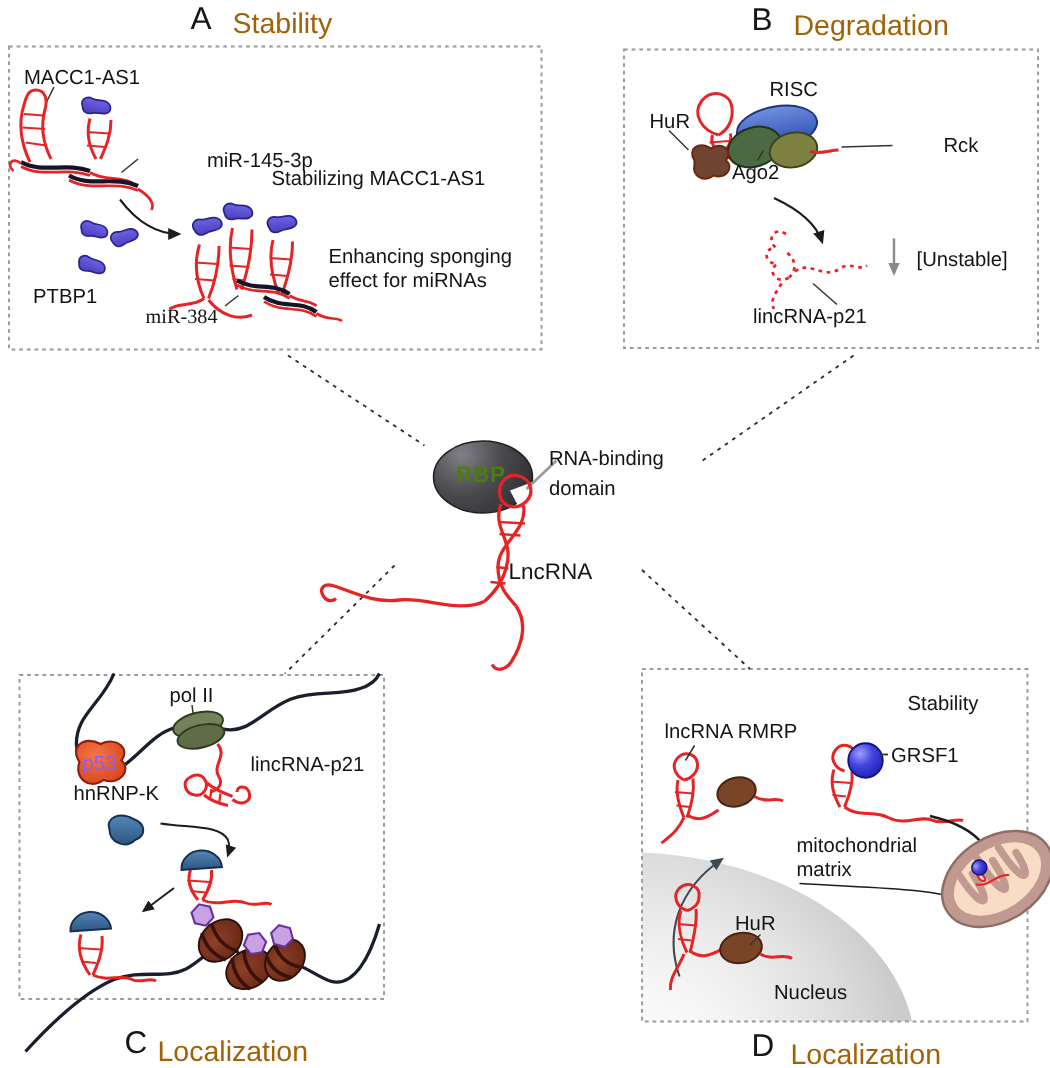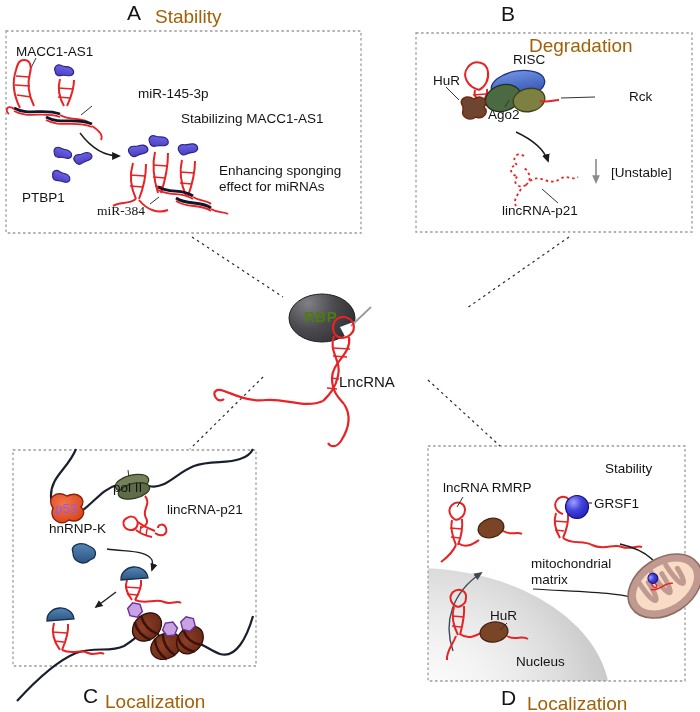--- a/index.html
+++ b/index.html
@@ -291,44 +291,45 @@
       </g>
       <ellipse cx="494" cy="632" rx="14" ry="10" transform="rotate(-10 494 632)" fill="#7a4526" stroke="#4a2310" stroke-width="1.3"></ellipse>
       <path d="M507,623 L500,630" stroke="#333" stroke-width="1" fill="none"></path>
     </g>
   </g>
 </svg>
 
 <div class="lbl ttl-letter" style="left:127px;top:0px;">A</div>
 <div class="lbl ttl" style="left:155px;top:6px;">Stability</div>
 <div class="lbl ttl-letter" style="left:501px;top:1px;">B</div>
-<div class="lbl ttl" style="left:529px;top:7px;margin-top:28px;">Degradation</div>
+<div class="lbl ttl" style="left:529px;top:7px;">Degradation</div>
 <div class="lbl ttl-letter" style="left:83px;top:683px;">C</div>
 <div class="lbl ttl" style="left:105px;top:691px;">Localization</div>
 <div class="lbl ttl-letter" style="left:501px;top:685px;">D</div>
 <div class="lbl ttl" style="left:527px;top:693px;">Localization</div>
 
 <div class="lbl" style="left:16px;top:44px;">MACC1-AS1</div>
-<div class="lbl" style="left:92px;top:86px;padding-left:46px;">miR-145-3p</div>
+<div class="lbl" style="left:92px;top:99px;padding-left:46px;">miR-145-3p</div>
 <div class="lbl" style="left:181px;top:111px;">Stabilizing MACC1-AS1</div>
 <div class="lbl" style="left:22px;top:190px;">PTBP1</div>
 <div class="lbl" style="left:97px;top:203px;font-family:Liberation Serif, serif;">miR-384</div>
 <div class="lbl wrap" style="left:219px;top:163px;width:140px;">Enhancing sponging effect for miRNAs</div>
 
 <div class="lbl" style="left:513px;top:52px;">RISC</div>
 <div class="lbl" style="left:433px;top:73px;">HuR</div>
 <div class="lbl" style="left:597px;top:89px;margin-left:32px;">Rck</div>
 <div class="lbl" style="left:488px;top:107px;">Ago2</div>
 <div class="lbl" style="left:611px;top:165px;">[Unstable]</div>
 <div class="lbl" style="left:502px;top:203px;">lincRNA-p21</div>
 
 <div class="lbl rbp-txt" style="left:304px;top:308px;">RBP</div>
+<div class="lbl wrap" style="left:366px;top:296px;width:92px;line-height:1.45;">RNA-binding domain</div>
 <div class="lbl big" style="left:339px;top:373px;">LncRNA</div>
 
-<div class="lbl" style="left:113px;top:480px;">pol II</div>
+<div class="lbl" style="left:113px;top:456px;">pol II</div>
 <div class="lbl p53-txt" style="left:55px;top:501px;">p53</div>
 <div class="lbl" style="left:167px;top:502px;">lincRNA-p21</div>
 <div class="lbl" style="left:49px;top:521px;">hnRNP-K</div>
 
 <div class="lbl" style="left:605px;top:461px;">Stability</div>
 <div class="lbl" style="left:443px;top:480px;">lncRNA RMRP</div>
 <div class="lbl" style="left:594px;top:496px;">GRSF1</div>
 <div class="lbl wrap" style="left:531px;top:556px;width:100px;">mitochondrial matrix</div>
 <div class="lbl" style="left:490px;top:608px;">HuR</div>
 <div class="lbl" style="left:516px;top:654px;">Nucleus</div>

